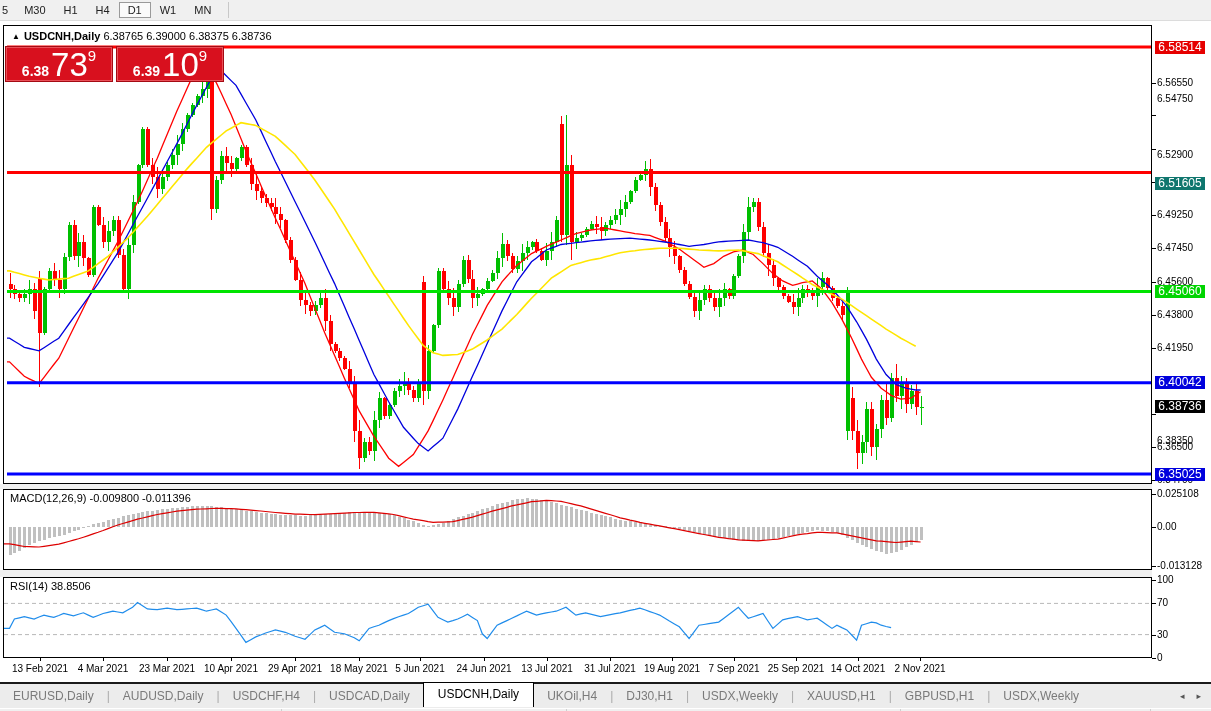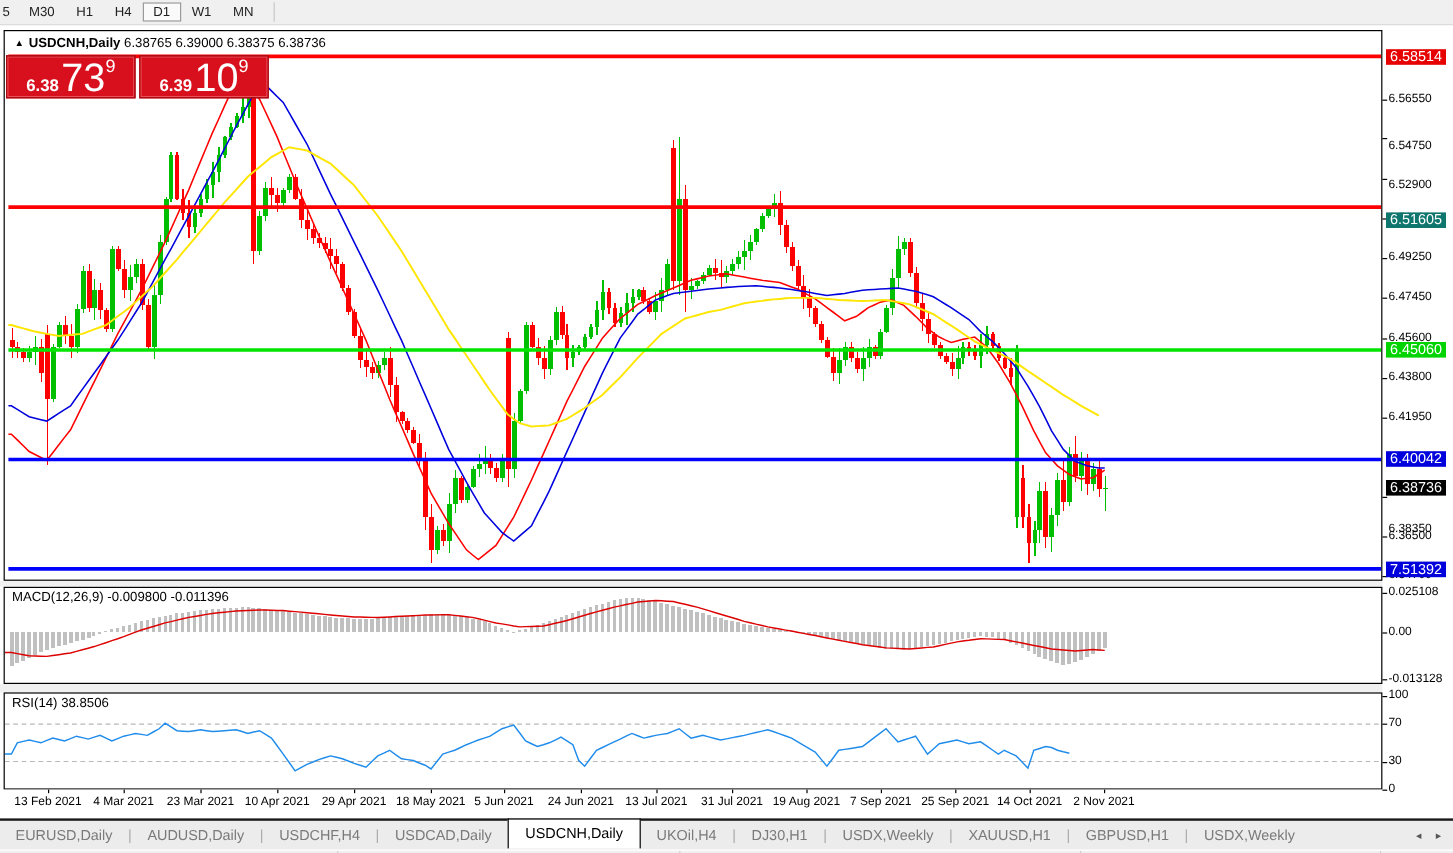--- a/index.html
+++ b/index.html
@@ -707,21 +707,21 @@
           <span class="p-big">10</span>
           <span class="p-sup">9</span>
       </div>
     </div>
   </div>
 
   <div id="axis-layer">
       <div class="ax-tick" style="top: 83px;"></div>
       <div class="ax-label" style="top: 77px;">6.56550</div>
       <div class="ax-tick" style="top: 115px;"></div>
-      <div class="ax-label" style="top: 116px;">6.54750</div>
+      <div class="ax-label" style="top: 93px;">6.54750</div>
       <div class="ax-tick" style="top: 149px;"></div>
       <div class="ax-label" style="top: 149px; text-align: right;">6.52900</div>
       <div class="ax-tick" style="top: 182px;"></div>
       <div class="ax-label" style="top: 176px;">6.51100</div>
       <div class="ax-tick" style="top: 215px;"></div>
       <div class="ax-label" style="top: 209px;">6.49250</div>
       <div class="ax-tick" style="top: 248px;"></div>
       <div class="ax-label" style="top: 242px;">6.47450</div>
       <div class="ax-tick" style="top: 282px;"></div>
       <div class="ax-label" style="top: 276px;">6.45600</div>
@@ -747,21 +747,21 @@
       <div class="ax-label" style="top: 597px;">70</div>
       <div class="ax-tick" style="top: 635px;"></div>
       <div class="ax-label" style="top: 629px;">30</div>
       <div class="ax-tick" style="top: 658px;"></div>
       <div class="ax-label" style="top: 652px;">0</div>
       <div class="badge" style="top: 41px; background: rgb(230, 0, 0); color: rgb(255, 255, 255);">6.58514</div>
       <div class="badge" style="top: 177px; background: #0f766e; color: rgb(255, 255, 255);">6.51605</div>
       <div class="badge" style="top: 285px; background: rgb(0, 212, 0); color: rgb(255, 255, 255);">6.45060</div>
       <div class="badge" style="top: 376px; background: rgb(0, 0, 221); color: rgb(255, 255, 255);">6.40042</div>
       <div class="badge" style="top: 400px; background: rgb(0, 0, 0); color: rgb(255, 255, 255);">6.38736</div>
-      <div class="badge" style="top: 468px; background: rgb(0, 0, 221); color: rgb(255, 255, 255);">7.51392</div>
+      <div class="badge" style="top: 468px; background: rgb(0, 0, 221); color: rgb(255, 255, 255);">6.35025</div>
     </div>
 
   <div id="date-axis">
       <div class="date-tick" style="left: 40px;"></div>
       <div class="date-label" style="left: 40px;">13 Feb 2021</div>
       <div class="date-tick" style="left: 103px;"></div>
       <div class="date-label" style="left: 103px;">4 Mar 2021</div>
       <div class="date-tick" style="left: 167px;"></div>
       <div class="date-label" style="left: 167px;">23 Mar 2021</div>
       <div class="date-tick" style="left: 231px;"></div>

